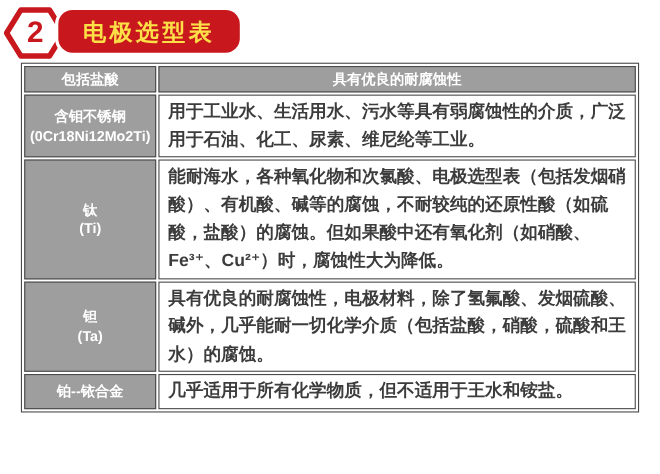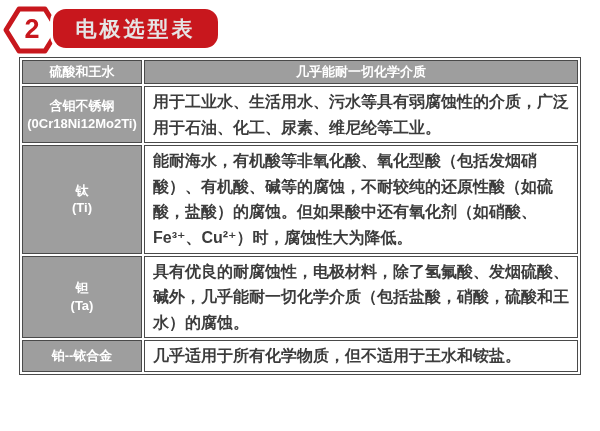--- a/index.html
+++ b/index.html
@@ -20,21 +20,21 @@
     display: flex; align-items: center; justify-content: center;
     color: #c8171d; font-size: 27px; font-weight: bold;
     padding-bottom: 2px;
   }
   .title-ribbon {
     position: absolute; left: 53px; top: 9px;
     width: 165px; height: 39px;
     background: #c8171d;
     border-radius: 13px;
     box-shadow: 0 0 0 3px #ffffff;
-    color: #e5e5e5; font-size: 21px; font-weight: bold;
+    color: #fde047; font-size: 21px; font-weight: bold;
     letter-spacing: 3px;
     display: flex; align-items: center; justify-content: center;
     z-index: 2;
   }
 
   
   .tbl-wrap { padding: 0 19px; }
   table.sel-table {
     width: 562px;
     border-collapse: separate;
@@ -86,38 +86,38 @@
 </div>
 
 <div class="tbl-wrap">
   <table class="sel-table">
     <colgroup>
         <col class="c-mat">
         <col>
       </colgroup>
     <thead>
       <tr>
-        <th>硫酸和王水</th>
-        <th>几乎能耐一切化学介质</th>
+        <th>包括盐酸</th>
+        <th>具有优良的耐腐蚀性</th>
       </tr>
     </thead>
     <tbody>
       <tr class="r1">
         <td class="mat-cell">
           <div>含钼不锈钢</div>
           <div>(0Cr18Ni12Mo2Ti)</div>
         </td>
         <td class="desc-cell">用于工业水、生活用水、污水等具有弱腐蚀性的介质，广泛用于石油、化工、尿素、维尼纶等工业。</td>
       </tr>
       <tr class="r4">
         <td class="mat-cell">
           <div>钛</div>
           <div>(Ti)</div>
         </td>
-        <td class="desc-cell">能耐海水，有机酸等非氧化酸、氧化型酸（包括发烟硝酸）、有机酸、碱等的腐蚀，不耐较纯的还原性酸（如硫酸，盐酸）的腐蚀。但如果酸中还有氧化剂（如硝酸、Fe³⁺、Cu²⁺）时，腐蚀性大为降低。</td>
+        <td class="desc-cell">能耐海水，各种氧化物和次氯酸、电极选型表（包括发烟硝酸）、有机酸、碱等的腐蚀，不耐较纯的还原性酸（如硫酸，盐酸）的腐蚀。但如果酸中还有氧化剂（如硝酸、Fe³⁺、Cu²⁺）时，腐蚀性大为降低。</td>
       </tr>
       <tr class="r5">
         <td class="mat-cell">
           <div>钽</div>
           <div>(Ta)</div>
         </td>
         <td class="desc-cell">具有优良的耐腐蚀性，电极材料，除了氢氟酸、发烟硫酸、碱外，几乎能耐一切化学介质（包括盐酸，硝酸，硫酸和王水）的腐蚀。</td>
       </tr>
       <tr class="r7">
         <td class="mat-cell">铂--铱合金</td>

